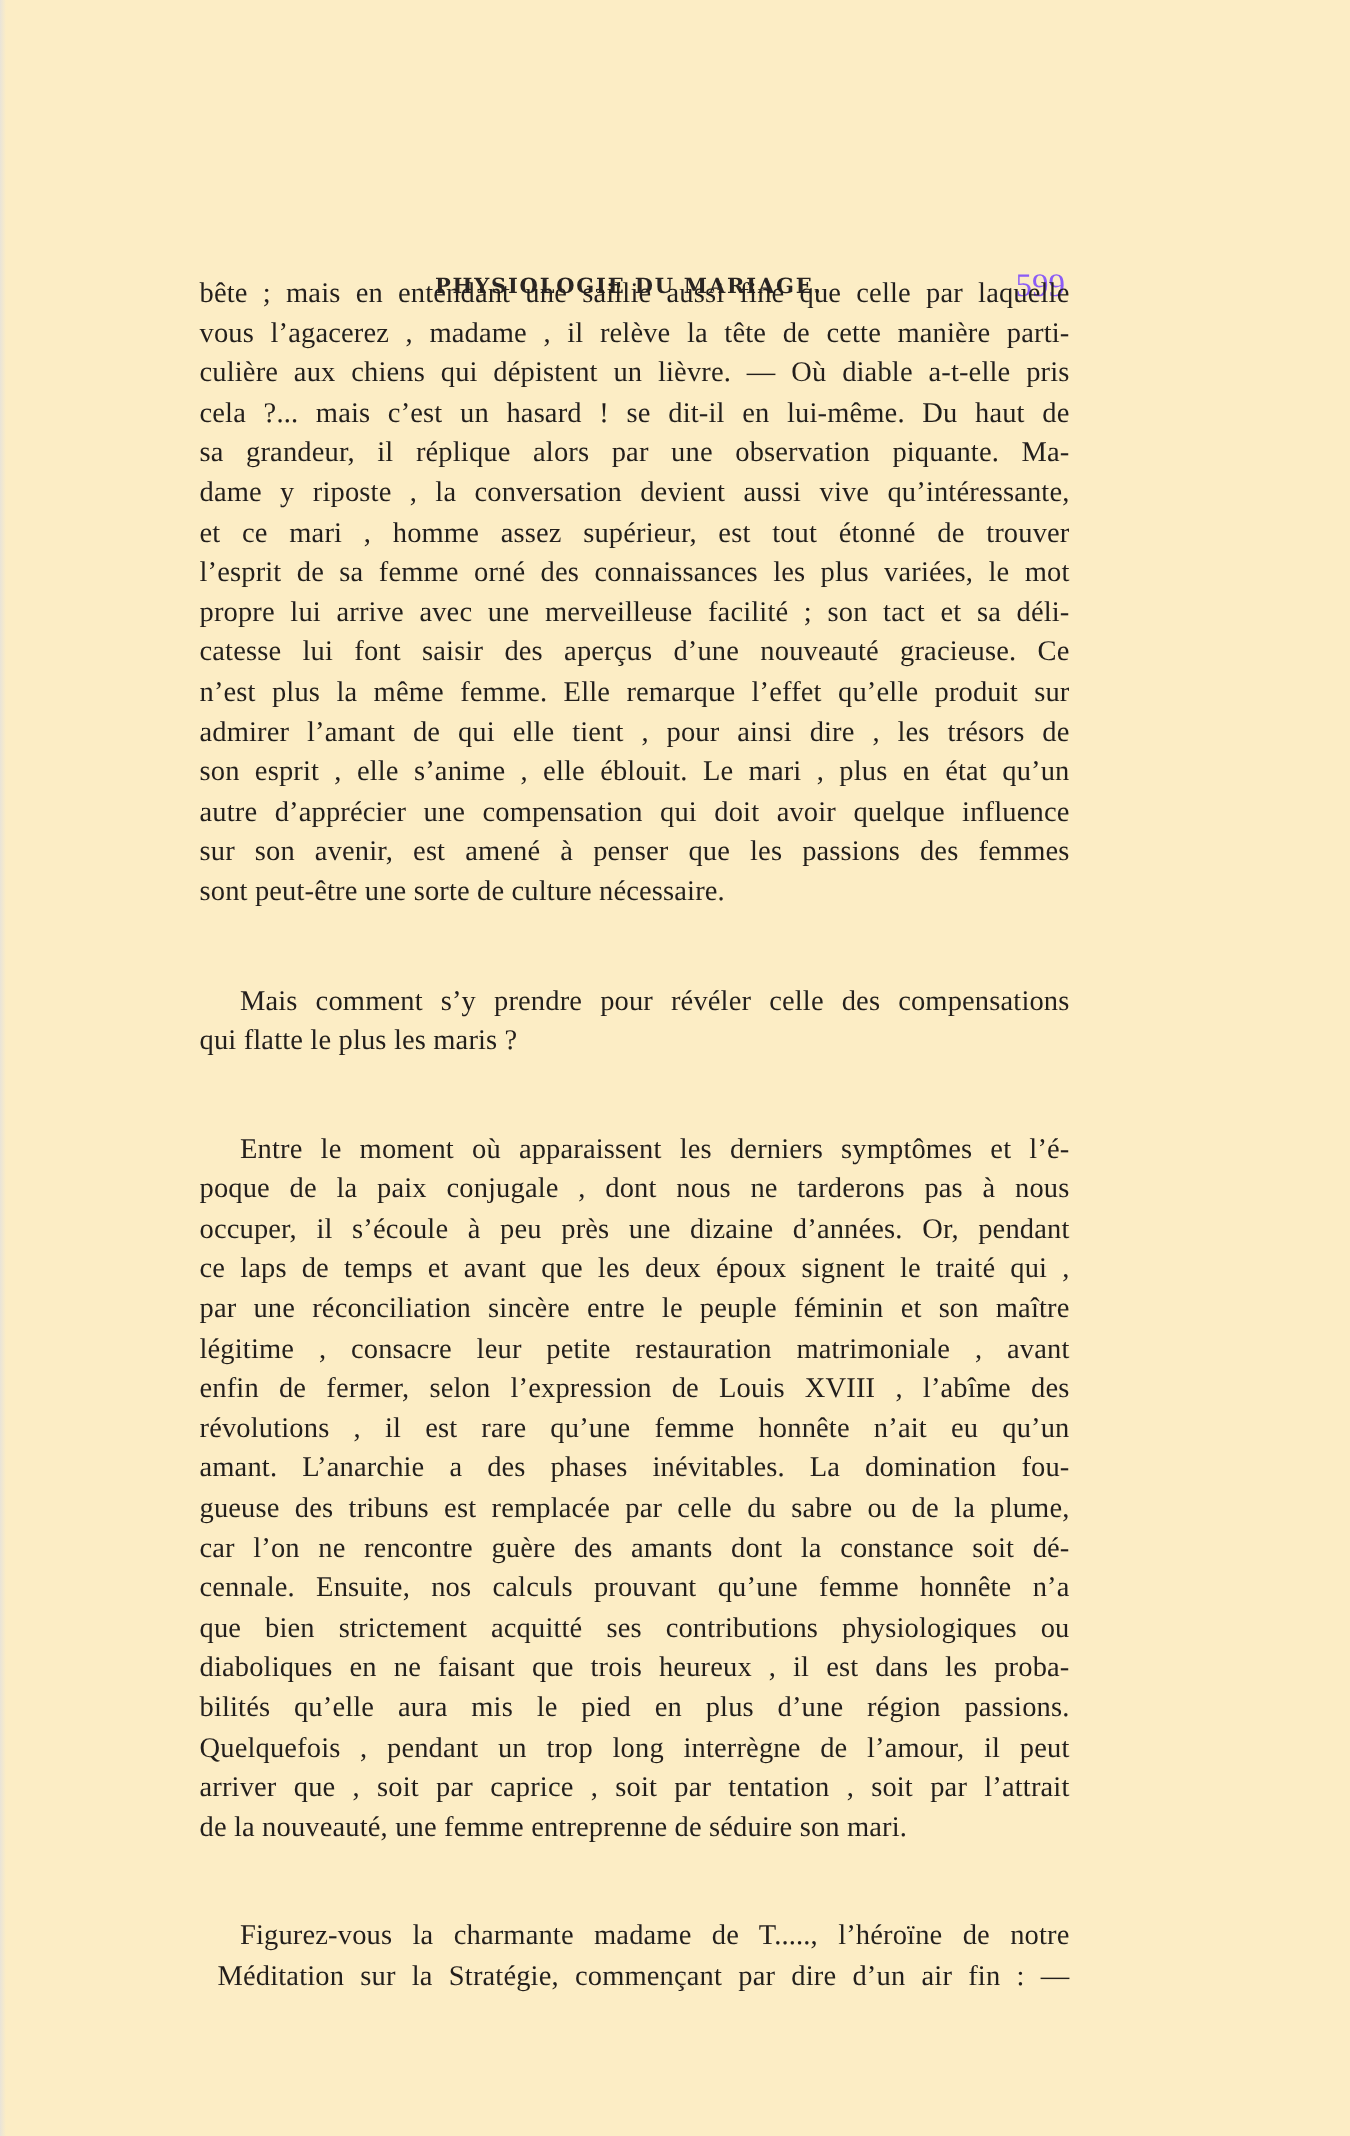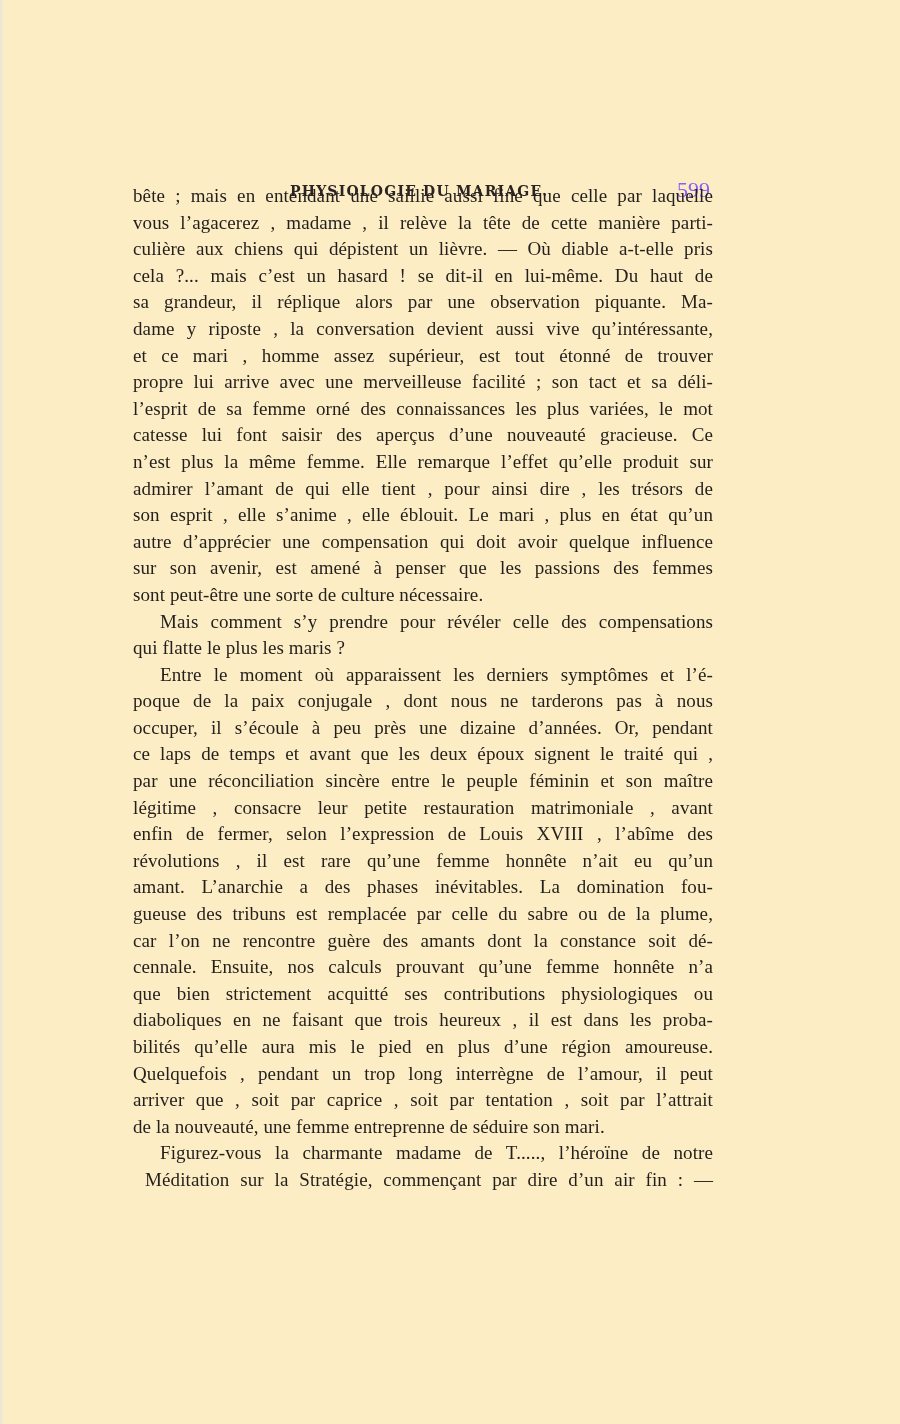--- a/index.html
+++ b/index.html
@@ -61,20 +61,21 @@
       white-space: nowrap;
       text-align: justify;
       text-align-last: justify;
       letter-spacing: 0.1px;
     }
     .line.last {
       text-align-last: left;
     }
     .line.indent {
       padding-left: 27px;
+      margin-top: 46px;
     }
     .line.indent-small {
       padding-left: 12px;
     }
   </style>
 </head>
 <body>
 
 <div class="page-edge"></div>
 
@@ -84,22 +85,22 @@
 </div>
 
 <div class="text-block">
   <span class="line">bête ; mais en entendant une saillie aussi fine que celle par laquelle</span>
   <span class="line">vous l’agacerez , madame , il relève la tête de cette manière parti-</span>
   <span class="line">culière aux chiens qui dépistent un lièvre. — Où diable a-t-elle pris</span>
   <span class="line">cela ?... mais c’est un hasard ! se dit-il en lui-même. Du haut de</span>
   <span class="line">sa grandeur, il réplique alors par une observation piquante. Ma-</span>
   <span class="line">dame y riposte , la conversation devient aussi vive qu’intéressante,</span>
   <span class="line">et ce mari , homme assez supérieur, est tout étonné de trouver</span>
+  <span class="line">l’esprit de sa femme orné des connaissances les plus variées, le mot</span>
   <span class="line">propre lui arrive avec une merveilleuse facilité ; son tact et sa déli-</span>
-  <span class="line">l’esprit de sa femme orné des connaissances les plus variées, le mot</span>
   <span class="line">catesse lui font saisir des aperçus d’une nouveauté gracieuse. Ce</span>
   <span class="line">n’est plus la même femme. Elle remarque l’effet qu’elle produit sur</span>
   <span class="line">admirer l’amant de qui elle tient , pour ainsi dire , les trésors de</span>
   <span class="line">son esprit , elle s’anime , elle éblouit. Le mari , plus en état qu’un</span>
   <span class="line">autre d’apprécier une compensation qui doit avoir quelque influence</span>
   <span class="line">sur son avenir, est amené à penser que les passions des femmes</span>
   <span class="line last">sont peut-être une sorte de culture nécessaire.</span>
   <span class="line indent">Mais comment s’y prendre pour révéler celle des compensations</span>
   <span class="line last">qui flatte le plus les maris ?</span>
   <span class="line indent">Entre le moment où apparaissent les derniers symptômes et l’é-</span>
@@ -109,19 +110,19 @@
   <span class="line">par une réconciliation sincère entre le peuple féminin et son maître</span>
   <span class="line">légitime , consacre leur petite restauration matrimoniale , avant</span>
   <span class="line">enfin de fermer, selon l’expression de Louis XVIII , l’abîme des</span>
   <span class="line">révolutions , il est rare qu’une femme honnête n’ait eu qu’un</span>
   <span class="line">amant. L’anarchie a des phases inévitables. La domination fou-</span>
   <span class="line">gueuse des tribuns est remplacée par celle du sabre ou de la plume,</span>
   <span class="line">car l’on ne rencontre guère des amants dont la constance soit dé-</span>
   <span class="line">cennale. Ensuite, nos calculs prouvant qu’une femme honnête n’a</span>
   <span class="line">que bien strictement acquitté ses contributions physiologiques ou</span>
   <span class="line">diaboliques en ne faisant que trois heureux , il est dans les proba-</span>
-  <span class="line">bilités qu’elle aura mis le pied en plus d’une région amoureuse.</span>
+  <span class="line">bilités qu’elle aura mis le pied en plus d’une région passions.</span>
   <span class="line">Quelquefois , pendant un trop long interrègne de l’amour, il peut</span>
   <span class="line">arriver que , soit par caprice , soit par tentation , soit par l’attrait</span>
   <span class="line last">de la nouveauté, une femme entreprenne de séduire son mari.</span>
   <span class="line indent">Figurez-vous la charmante madame de T....., l’héroïne de notre</span>
   <span class="line indent-small">Méditation sur la Stratégie, commençant par dire d’un air fin : —</span>
 </div>
 
 </body></html>

